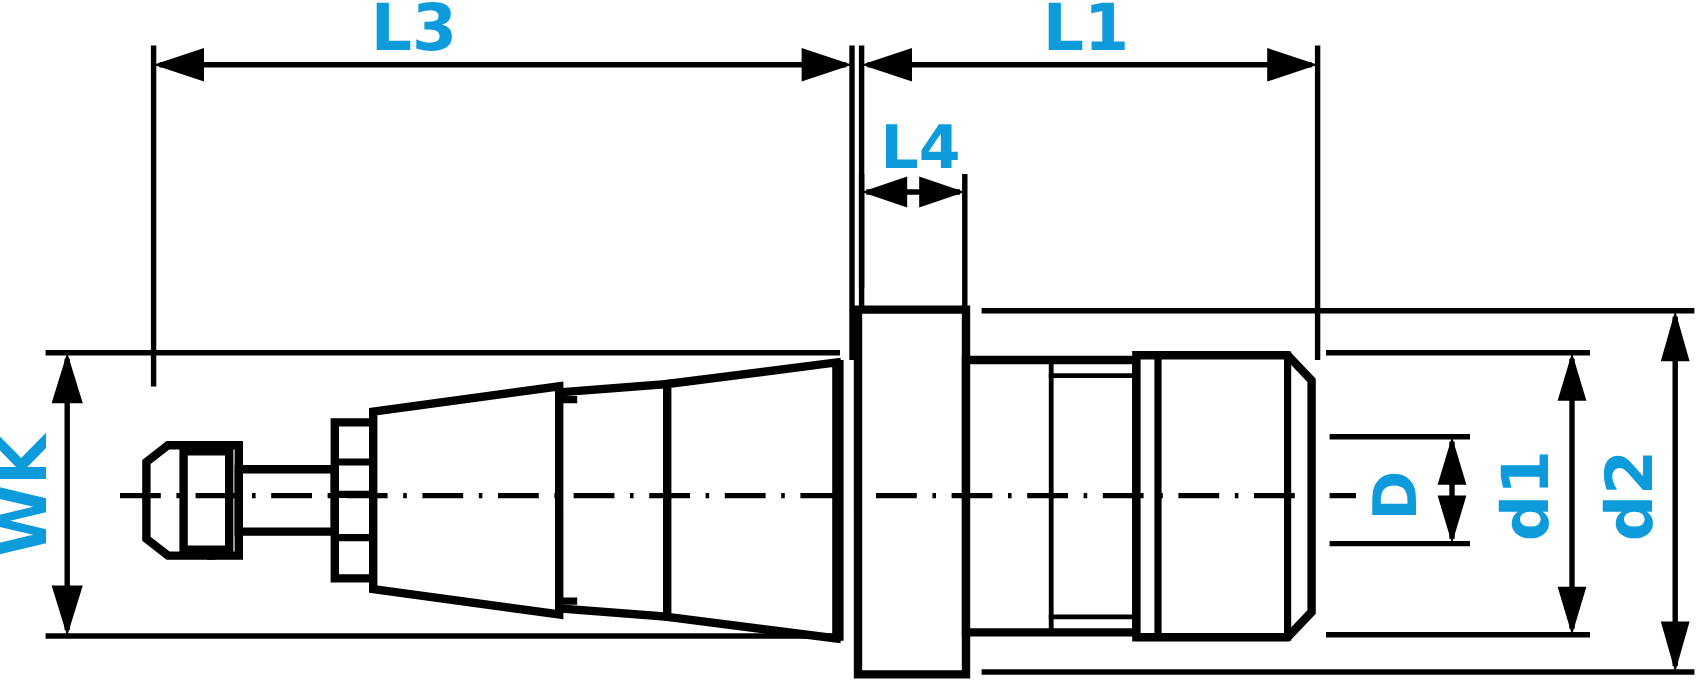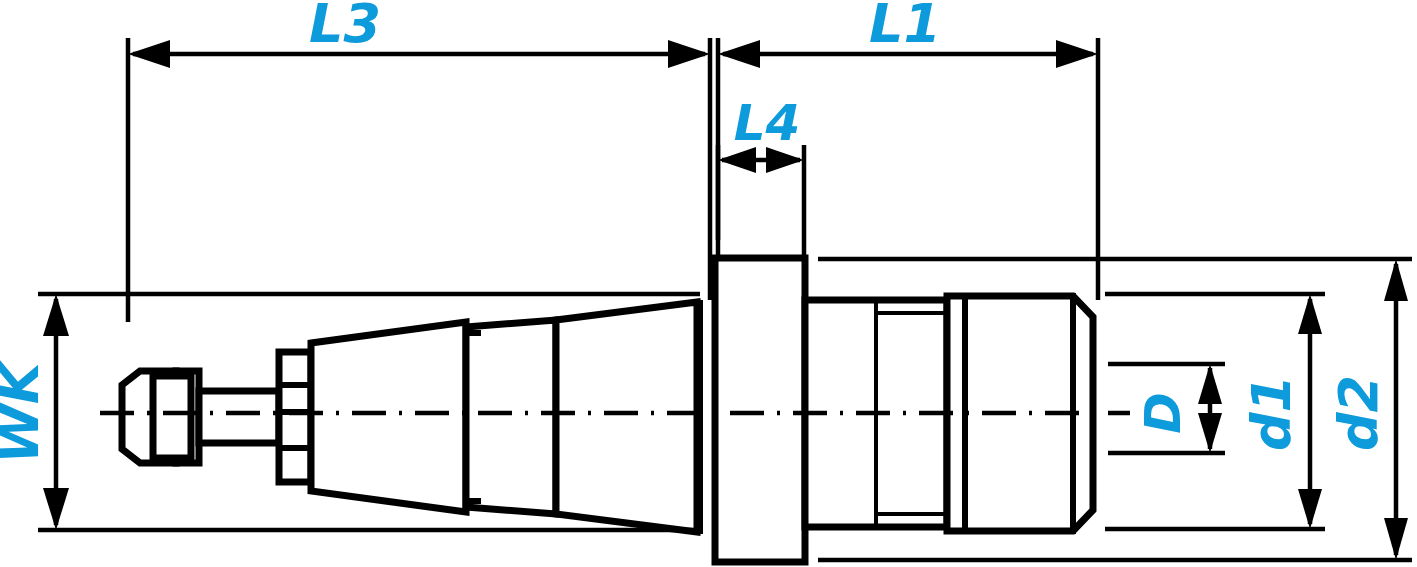--- a/index.html
+++ b/index.html
@@ -11,21 +11,20 @@
     width: 1417px;
     height: 567px;
     overflow: hidden;
     font-family: "Liberation Sans", sans-serif;
   }
   #drawing-root {
     position: relative;
     width: 1417px;
     height: 567px;
     background: #ffffff;
-    font-style: italic;
   }
   svg.tech-drawing {
     display: block;
     width: 1417px;
     height: 567px;
   }
   .part-outline {
     fill: #ffffff;
     stroke: #000000;
     stroke-width: 7;

